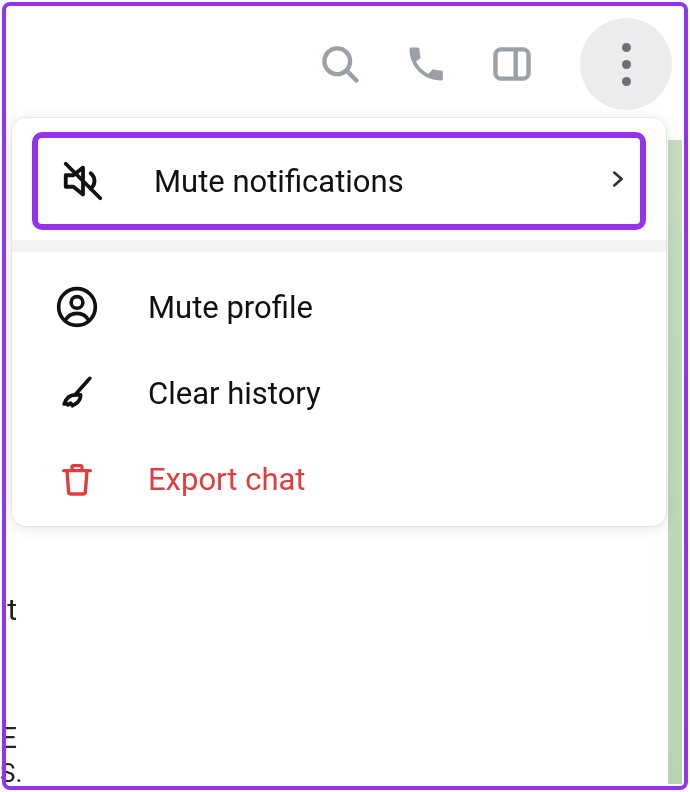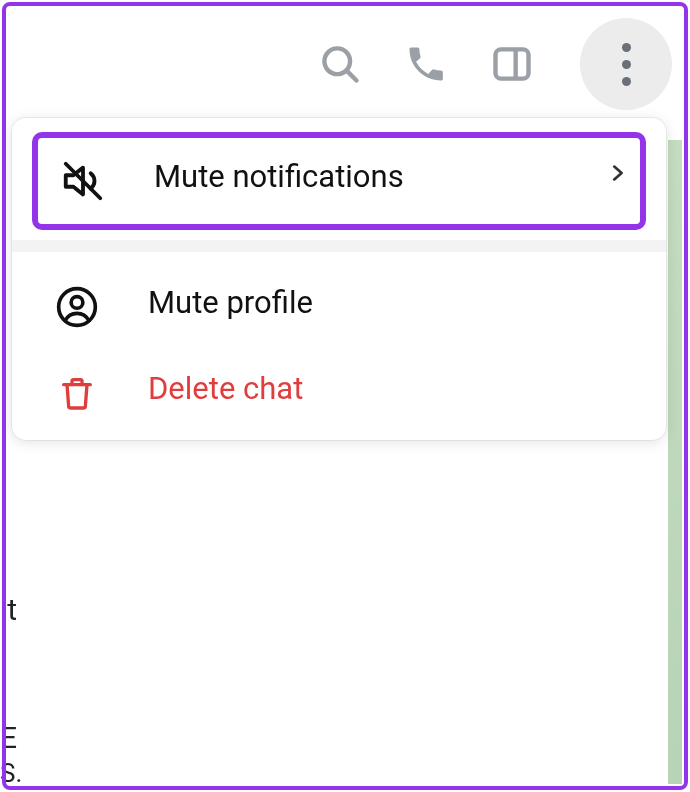--- a/index.html
+++ b/index.html
@@ -67,21 +67,21 @@
       left: 12px;
       right: 24px;
       background: #fff;
       border-radius: 14px;
       box-shadow: 0 2px 14px rgba(0,0,0,0.12), 0 0 0 1px rgba(0,0,0,0.05);
       padding-top: 14px;
       padding-bottom: 4px;
     }
     .menu-item {
       display: flex;
-      align-items: flex-start;
+      align-items: center;
       padding: 20px 32px 20px 42px;
       gap: 48px;
       cursor: pointer;
     }
     .menu-item.highlighted {
       margin: 0 20px 0 20px;
       padding: 20px 12px 20px 22px;
       border: 6px solid #9333ea;
       border-radius: 10px;
     }
@@ -192,27 +192,36 @@
         <circle cx="12" cy="12" r="10"></circle>
         <circle cx="12" cy="9.5" r="3.2"></circle>
         <path d="M5.5 19.5c1.4-2.6 3.9-4 6.5-4s5.1 1.4 6.5 4"></path>
       </svg>
     </div>
     <span class="menu-label">Mute profile</span>
   </div>
 
 
 
+  <div class="menu-item">
+    <div class="menu-icon">
+      <svg width="44" height="44" viewBox="0 0 24 24" fill="none" stroke="#111" stroke-width="2" stroke-linecap="round" stroke-linejoin="round">
+        <path d="M19 4l-8 9"></path>
+        <path d="M11 13c-3 0-5 2-6 5l1-.5 1 1 1.5-1 1 1.5 1.5-1c2-1 3-3 3-5-1 0-2 0-3 0z"></path>
+      </svg>
+    </div>
+    <span class="menu-label">Clear history</span>
+  </div>
 
   <div class="menu-item">
     <div class="menu-icon">
       <svg width="40" height="40" viewBox="0 0 24 24" fill="none" stroke="#e03e3e" stroke-width="2" stroke-linecap="round" stroke-linejoin="round">
         <path d="M4 7h16"></path>
         <path d="M9 7V5a1 1 0 011-1h4a1 1 0 011 1v2"></path>
         <path d="M6 7l1 13a1 1 0 001 1h8a1 1 0 001-1l1-13"></path>
       </svg>
     </div>
-    <span class="menu-label danger">Delete chat</span>
+    <span class="menu-label danger">Export chat</span>
   </div>
 
 </div>
 
 <div class="outer-frame"></div>
 
 </body></html>

